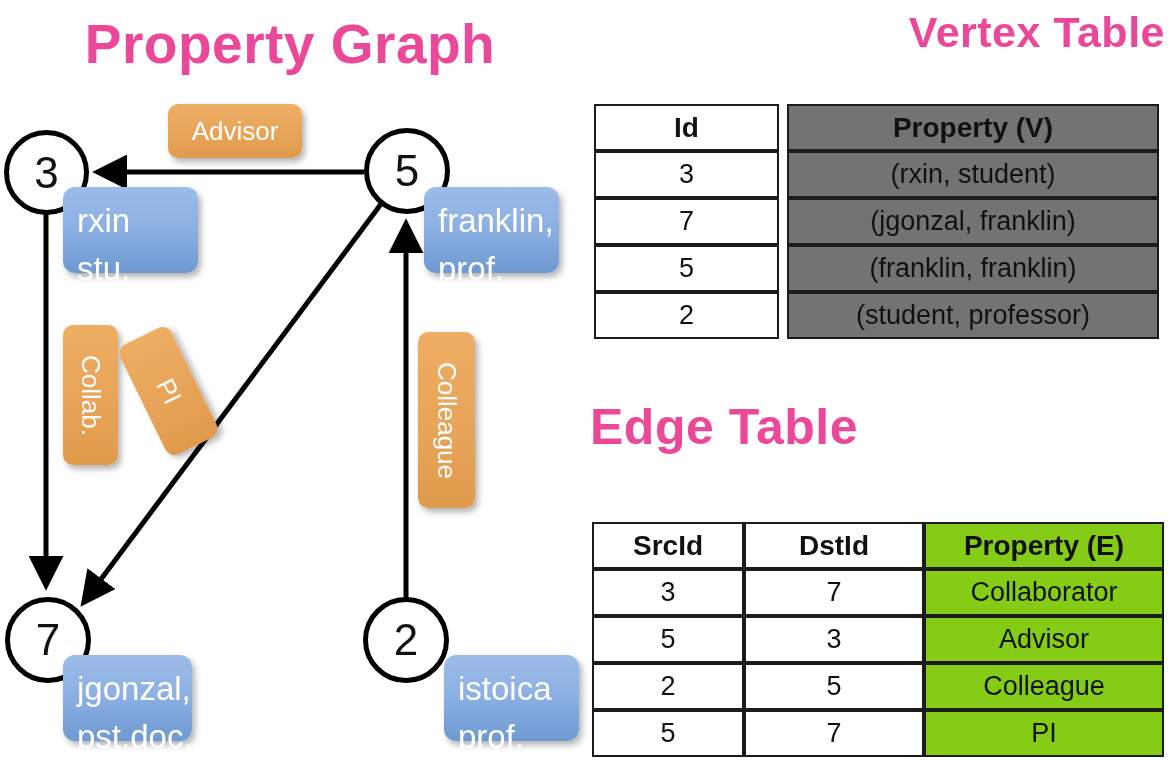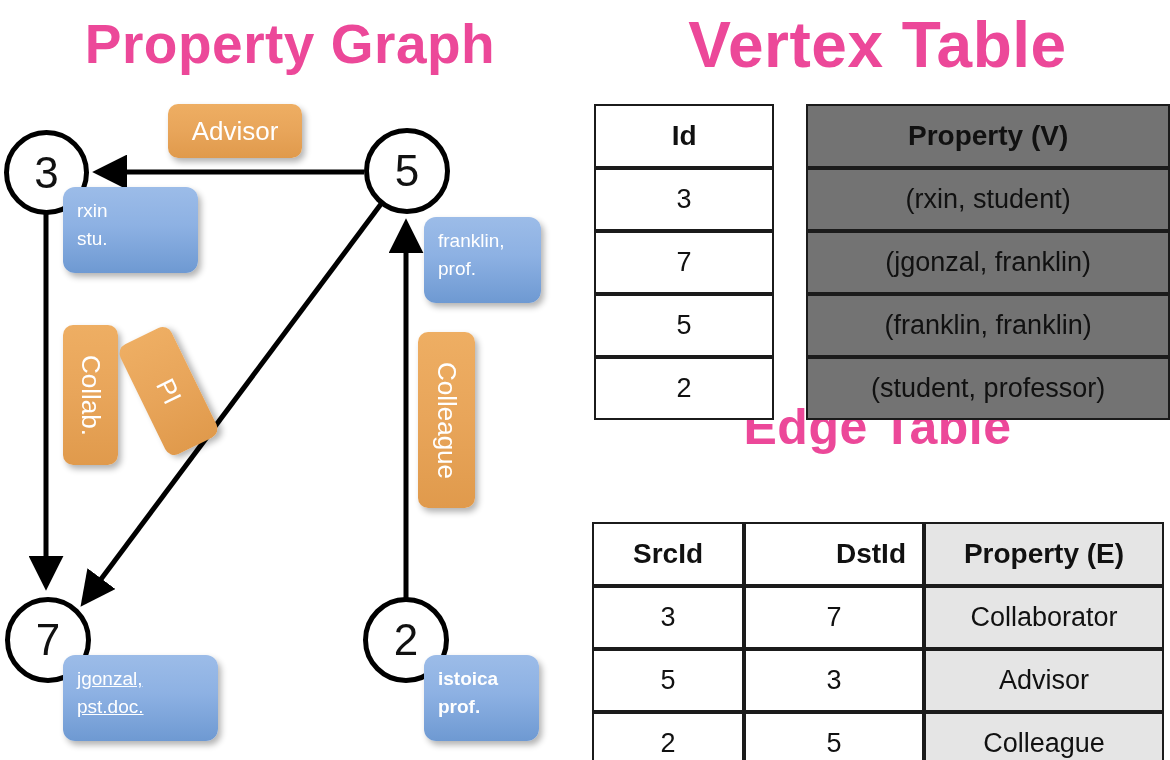--- a/index.html
+++ b/index.html
@@ -16,22 +16,22 @@
   
   .title{
     position:absolute;
     font-family:"Liberation Sans",sans-serif;
     font-weight:700;
     color:#ec4899;
     white-space:nowrap;
     letter-spacing:0.5px;
   }
   #pg-title{left:0;top:12px;width:580px;text-align:center;font-size:55px;}
-  #vt-title{left:590px;top:8px;width:575px;text-align:center;font-size:64px;}
-  #et-title{left:590px;top:398px;width:575px;text-align:center;font-size:50px;}
+  #vt-title{left:590px;top:8px;width:575px;text-align:right;font-size:43px;}
+  #et-title{left:590px;top:398px;width:575px;text-align:left;font-size:50px;}
 
   
   #graph-svg{position:absolute;left:0;top:0;width:585px;height:760px;}
 
   
   .node{
     position:absolute;
     border:5px solid #000;
     border-radius:50%;
     background:#fff;
@@ -41,21 +41,21 @@
     line-height:1;
   }
 
   
   .prop-box{
     position:absolute;
     border-radius:12px;
     background:linear-gradient(to bottom,#9cbce8 0%,#8db1e3 45%,#6e99d2 100%);
     box-shadow:3px 4px 6px rgba(0,0,0,0.30);
     color:#ffffff;
-    font-size:19px;
+    font-size:33px;
     font-weight:300;
     line-height:1.45;
     padding:10px 0 9px 14px;
     box-sizing:border-box;
     white-space:pre-line;
   }
 
   
   .edge-label{
     position:absolute;
@@ -76,29 +76,29 @@
   }
 
   
   .tbl{position:absolute;border-collapse:separate;border-spacing:0;}
   .tbl td{
     border:2px solid #1b1b1b;
     font-size:27px;
     font-weight:300;
     text-align:center;
     color:#111;
-    padding:16px;
+    padding:4px;
     height:47px;
     box-sizing:border-box;
     line-height:1;
   }
   .tbl td.hdr{font-weight:bold;font-size:28px;}
   .idcol{background:#ffffff;}
   .vprop{background:#737373;}
-  .eprop{background:#e5e5e5;}
+  .eprop{background:#84cc16;}
   .tbl-gap{width:5px;border:none !important;background:#fff;height:47px;}
   .tbl td.spacer{border:none;background:transparent;}
 </style>
 </head>
 <body>
 
 <div class="stage">
 
   <div class="title" id="pg-title">Property Graph</div>
   <div class="title" id="vt-title">Vertex Table</div>
@@ -137,27 +137,27 @@
   <div class="node" style="left:5px;top:597px;width:86px;height:86px;">
     <span>7</span>
   </div>
   <div class="node" style="left:363px;top:597px;width:86px;height:86px;">
     <span>2</span>
   </div>
 
   <div class="prop-box" style="left:63px;top:187px;width:135px;height:86px;">rxin
 stu.</div>
 
-  <div class="prop-box" style="left:424px;top:187px;width:117px;height:86px;margin-top:30px;">franklin,
+  <div class="prop-box" style="left:424px;top:187px;width:135px;height:86px;">franklin,
 prof.</div>
 
-  <div class="prop-box" style="left:63px;top:655px;width:155px;height:86px;text-decoration:underline;">jgonzal,
+  <div class="prop-box" style="left:63px;top:655px;width:129px;height:86px;">jgonzal,
 pst.doc.</div>
 
-  <div class="prop-box" style="left:424px;top:655px;width:115px;height:86px;font-weight:bold;">istoica
+  <div class="prop-box" style="left:444px;top:655px;width:135px;height:86px;">istoica
 prof.</div>
 
   <div class="edge-label" style="left:168px;top:104px;width:134px;height:54px;">
     <span>Advisor</span>
   </div>
 
   <div class="edge-label" style="left:63px;top:325px;width:55px;height:140px;">
     <span class="vtxt">Collab.</span>
   </div>
 
@@ -196,21 +196,21 @@
         <td class="spacer tbl-gap"></td>
         <td class="vprop">(student, professor)</td>
       </tr>
     </tbody>
   </table>
 
   <table class="tbl" id="edge-table" style="left:592px;top:489px;margin-top:33px;">
     <tbody>
       <tr>
         <td class="idcol hdr" style="width:152px;">SrcId</td>
-        <td class="idcol hdr" style="width:180px;text-align:right;">DstId</td>
+        <td class="idcol hdr" style="width:180px;">DstId</td>
         <td class="eprop hdr" style="width:240px;">Property (E)</td>
       </tr>
       <tr>
         <td class="idcol">3</td>
         <td class="idcol">7</td>
         <td class="eprop">Collaborator</td>
       </tr>
       <tr>
         <td class="idcol">5</td>
         <td class="idcol">3</td>

